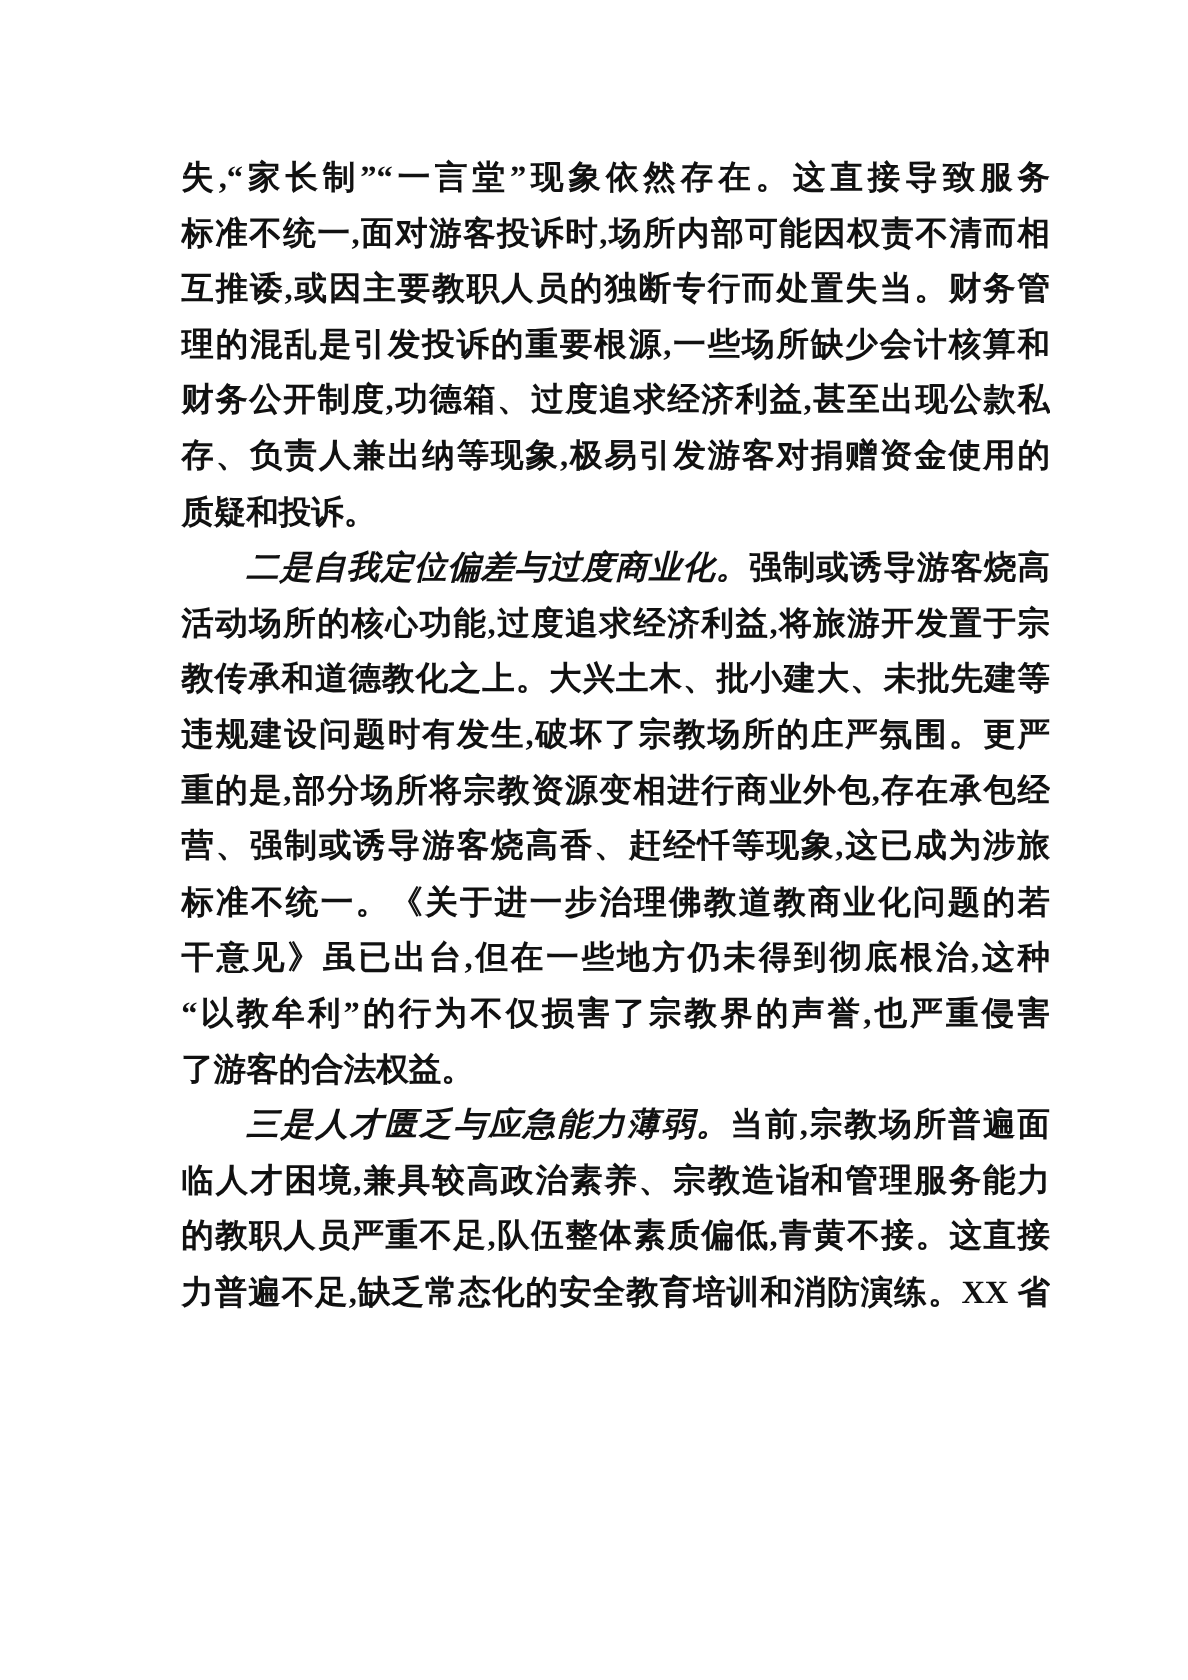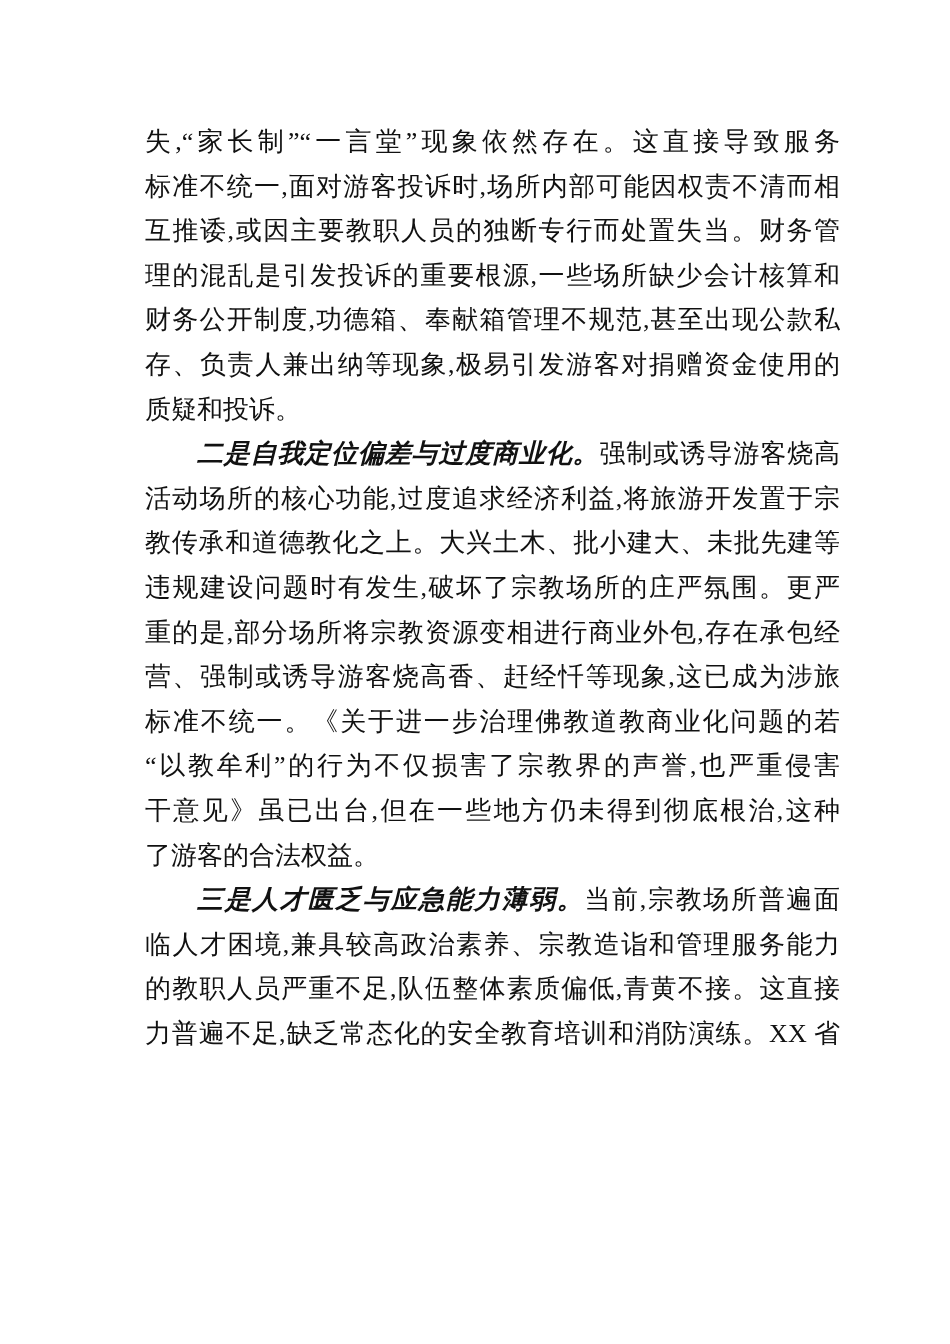--- a/index.html
+++ b/index.html
@@ -32,43 +32,43 @@
     text-justify: inter-character;
     overflow: hidden;
   }
   .line.no-justify {
     text-align: left;
     text-align-last: left;
   }
   .line.indent {
     text-indent: 52px;
   }
-  .seg { font-weight: normal; }
+  .seg { font-weight: bold; }
   .seg.bold { font-weight: bold; font-style: italic; }
 </style>
 </head>
 <body>
 
 <div class="page">
   <div class="text-block" style="color: rgb(17, 17, 17);">
       <div class="line"><span class="seg">失,“家长制”“一言堂”现象依然存在。这直接导致服务</span></div>
       <div class="line"><span class="seg">标准不统一,面对游客投诉时,场所内部可能因权责不清而相</span></div>
       <div class="line"><span class="seg">互推诿,或因主要教职人员的独断专行而处置失当。财务管</span></div>
       <div class="line"><span class="seg">理的混乱是引发投诉的重要根源,一些场所缺少会计核算和</span></div>
-      <div class="line"><span class="seg">财务公开制度,功德箱、奉献箱管理不规范,甚至出现公款私</span></div>
+      <div class="line"><span class="seg">财务公开制度,功德箱、过度追求经济利益,甚至出现公款私</span></div>
       <div class="line"><span class="seg">存、负责人兼出纳等现象,极易引发游客对捐赠资金使用的</span></div>
       <div class="line no-justify"><span class="seg">质疑和投诉。</span></div>
       <div class="line indent"><span class="seg bold">二是自我定位偏差与过度商业化。</span><span class="seg">强制或诱导游客烧高香</span></div>
       <div class="line"><span class="seg">活动场所的核心功能,过度追求经济利益,将旅游开发置于宗</span></div>
       <div class="line"><span class="seg">教传承和道德教化之上。大兴土木、批小建大、未批先建等</span></div>
       <div class="line"><span class="seg">违规建设问题时有发生,破坏了宗教场所的庄严氛围。更严</span></div>
       <div class="line"><span class="seg">重的是,部分场所将宗教资源变相进行商业外包,存在承包经</span></div>
       <div class="line"><span class="seg">营、强制或诱导游客烧高香、赶经忏等现象,这已成为涉旅</span></div>
       <div class="line"><span class="seg">标准不统一。《关于进一步治理佛教道教商业化问题的若</span></div>
+      <div class="line"><span class="seg">干意见》虽已出台,但在一些地方仍未得到彻底根治,这种</span></div>
       <div class="line"><span class="seg">“以教牟利”的行为不仅损害了宗教界的声誉,也严重侵害</span></div>
-      <div class="line"><span class="seg">干意见》虽已出台,但在一些地方仍未得到彻底根治,这种</span></div>
       <div class="line no-justify"><span class="seg">了游客的合法权益。</span></div>
       <div class="line indent"><span class="seg bold">三是人才匮乏与应急能力薄弱。</span><span class="seg">当前,宗教场所普遍面</span></div>
       <div class="line"><span class="seg">临人才困境,兼具较高政治素养、宗教造诣和管理服务能力</span></div>
       <div class="line"><span class="seg">的教职人员严重不足,队伍整体素质偏低,青黄不接。这直接</span></div>
       <div class="line"><span class="seg">力普遍不足,缺乏常态化的安全教育培训和消防演练。XX 省</span></div>
     </div>
 </div>
 
 </body></html>

